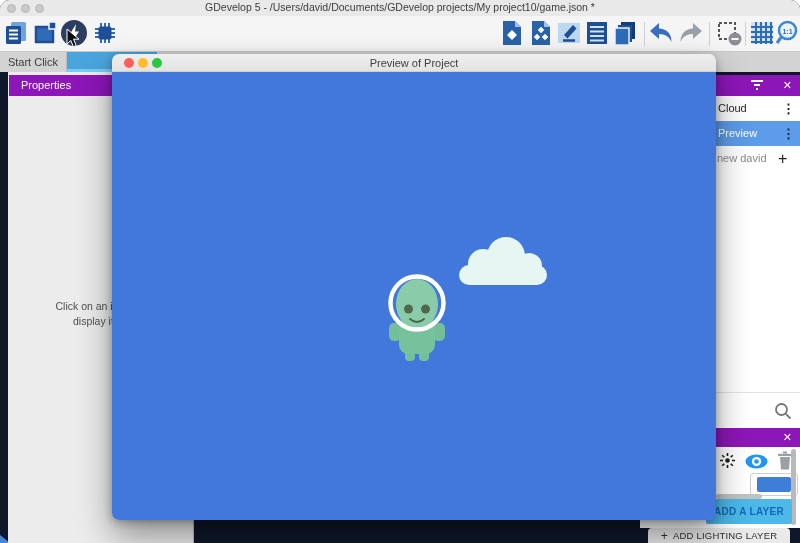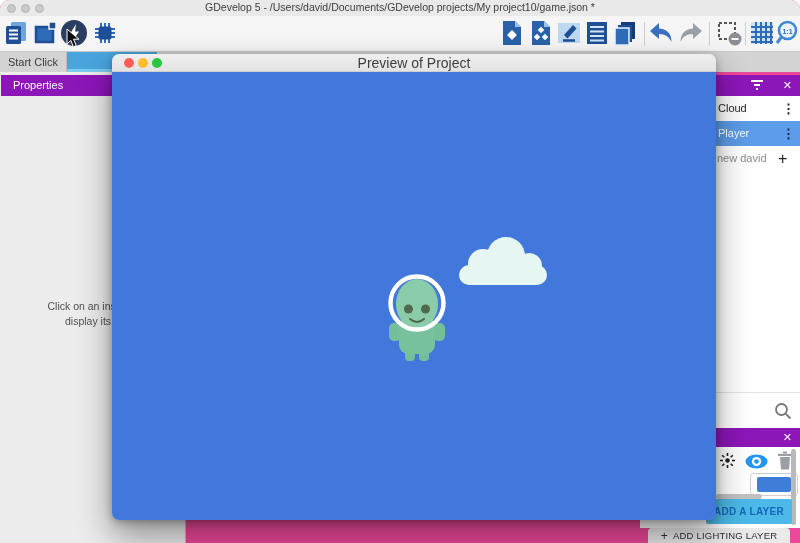--- a/index.html
+++ b/index.html
@@ -1,37 +1,37 @@
 <!DOCTYPE html>
 <html><head>
 <meta charset="utf-8">
 <style>
   html,body{margin:0;padding:0;background:#ffffff;}
   #app{position:relative;width:800px;height:543px;overflow:hidden;
-       font-family:"Liberation Sans",sans-serif;background:#ec4899;
+       font-family:"Liberation Sans",sans-serif;background:#0f172a;
        border-radius:9px 9px 0 0;}
   .abs{position:absolute;}
   
   .titlebar{position:absolute;left:0;top:0;width:800px;height:16px;background:#e9e9e9;}
   .app-title{position:absolute;left:0;top:1px;width:800px;text-align:center;
              font-size:10.5px;color:#3c3c3c;}
   .tl{position:absolute;top:4px;width:9px;height:9px;border-radius:50%;
       background:#c9c9c9;border:1px solid #b5b5b5;box-sizing:border-box;}
   .toolbar{position:absolute;left:0;top:16px;width:800px;height:36px;
            background:#f5f5f5;border-bottom:1px solid #c8c8c8;box-sizing:border-box;}
   .tbi{position:absolute;top:4px;width:26px;height:28px;}
   .tbi svg{display:block;}
   .tbsep{position:absolute;top:6px;width:1px;height:24px;background:#cfcfcf;}
   .tabbar{position:absolute;left:0;top:52px;width:800px;height:20px;background:#d3d3d3;}
   .tab{position:absolute;top:0;height:20px;line-height:20px;text-align:center;
        font-size:11px;color:#3c3c3c;}
   .tab.active{background:#4aa5de;color:#ffffff;padding-left:45px;}
   .tab-underline{position:absolute;left:0;bottom:0;width:100%;height:3px;background:#79cdf0;}
   
-  .props-panel{position:absolute;left:0;top:72px;width:186px;height:471px;
+  .props-panel{position:absolute;left:8px;top:72px;width:186px;height:471px;
                background:#ececec;border-right:1px solid #bcbcbc;box-sizing:border-box;z-index:3;}
   .panel-header{background:#8d16b8;color:#ffffff;font-size:11px;}
   .props-header{position:absolute;left:1px;top:3px;width:184px;height:21px;line-height:21px;}
   .props-header span{margin-left:12px;}
   .empty-msg{position:absolute;left:-6px;top:227px;width:212px;text-align:center;
              font-size:10.5px;line-height:15px;color:#4f4f4f;}
   
   .right-col{position:absolute;left:640px;top:75px;width:160px;height:453px;
              background:#ffffff;z-index:3;}
   .objects-header{position:absolute;left:0;top:0;width:160px;height:21px;}
@@ -50,21 +50,21 @@
                 background:#eaeaea;border-radius:4px 4px 0 0;display:flex;align-items:center;
                 justify-content:center;gap:5px;font-size:9.5px;color:#2f2f2f;letter-spacing:.2px;}
   .lighting-row .plus{font-size:12px;color:#333;}
   
   .preview-win{position:absolute;left:112px;top:54px;width:604px;height:466px;z-index:10;
                border-radius:7px;box-shadow:0 16px 34px rgba(0,0,0,.40),0 2px 8px rgba(0,0,0,.28);}
   .pv-titlebar{position:absolute;left:0;top:0;width:100%;height:18px;border-radius:7px 7px 0 0;
                background:linear-gradient(#efefef,#e3e3e3);border-bottom:1px solid #cfcfcf;
                box-sizing:border-box;}
   .pv-title{position:absolute;left:0;top:0;width:100%;height:18px;line-height:18px;
-            text-align:center;font-size:14px;color:#3e3e3e;}
+            text-align:center;font-size:11px;color:#3e3e3e;}
   .pv-light{position:absolute;top:4px;width:10px;height:10px;border-radius:50%;}
   .pv-content{position:absolute;left:0;top:18px;width:604px;height:448px;background:#4278dc;
               border-radius:0 0 7px 7px;overflow:hidden;}
   
   .vscroll{position:absolute;left:151px;top:374px;width:5px;height:76px;background:#b9b9b9;border-radius:3px;}
   .hscroll{position:absolute;left:76px;top:419px;width:46px;height:5px;background:#c2c2c2;border-radius:3px;}
   .widget{position:absolute;left:110px;top:398px;width:48px;height:23px;background:#ffffff;
           border:1px solid #cfcfcf;border-radius:3px;box-sizing:border-box;}
   .widget .fill{position:absolute;left:6px;top:3px;width:34px;height:15px;background:#3f7ed8;border-radius:2px;}
   .corner-tri{position:absolute;left:0;top:535px;width:0;height:0;z-index:2;
@@ -209,21 +209,21 @@
         <path d="M1 2h12M4 6h6M6 10h2" stroke="#ffffff" stroke-width="1.8"></path>
       </svg>
       <span class="xclose">✕</span>
     </div>
 
     <div class="obj-row" style="top:21px;border-bottom:6px solid #4d7c0f">
       <span class="rowlabel">Cloud</span>
       <span class="dots">⋮</span>
     </div>
     <div class="obj-row row-selected" style="top:46px">
-      <span class="rowlabel">Player</span>
+      <span class="rowlabel">Preview</span>
       <span class="dots" style="color:#10263f">⋮</span>
     </div>
     <div class="obj-row" style="top:71px">
       <span class="rowlabel" style="left:77px;color:#8b8b8b">new david</span>
       <span class="dots" style="left:138px;font-size:16px;font-weight:normal;color:#222">+</span>
     </div>
 
     <div class="search-div"></div>
     <svg class="abs" style="left:134px;top:327px" width="18" height="18" viewBox="0 0 18 18">
       <circle cx="7.5" cy="7.5" r="5.5" fill="none" stroke="#767676" stroke-width="1.8"></circle>

